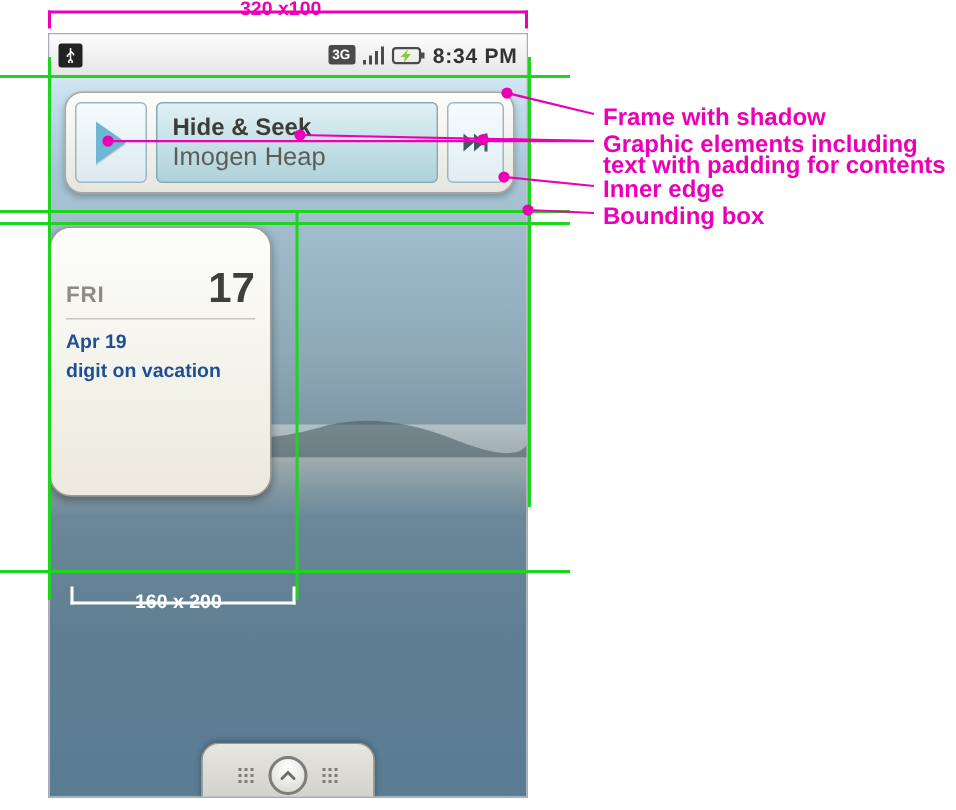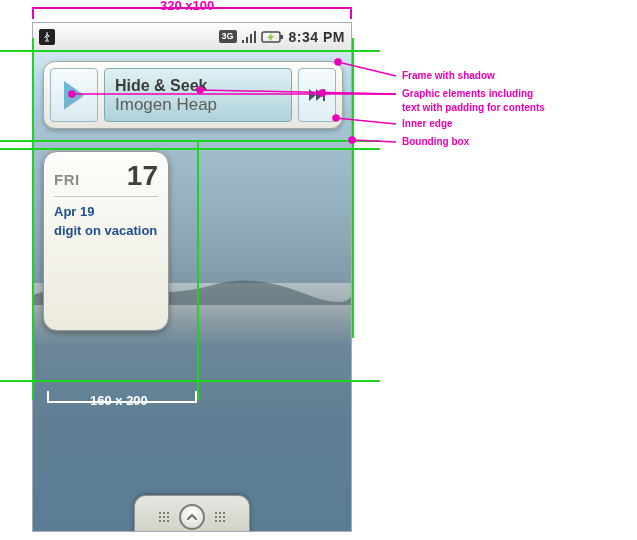--- a/index.html
+++ b/index.html
@@ -70,26 +70,26 @@
   .track-title { font-weight: bold; color: #3c3c38; font-size: 16px; line-height: 1.1; }
   .track-artist { color: #5d5d57; font-size: 17px; }
   .next-box {
     width: 38px; background: linear-gradient(#f6fbfd, #e0eef4);
     border: 1px solid #9bb7c2; border-radius: 4px;
     display: flex; align-items: center; justify-content: center;
   }
 
   
   .cal-widget {
-    position: absolute; left: 10px; top: 100px; width: 126px; height: 180px;
+    position: absolute; left: 0; top: 100px; width: 148px; height: 180px;
     background: linear-gradient(#fdfdfa, #eceade);
     border: 1px solid #9c9b93;
     border-radius: 14px;
     box-shadow: 0 2px 6px rgba(0,0,0,0.35), inset 0 1px 0 #fff;
-    padding: 8px 10px;
+    padding: 24px 10px;
   }
   .cal-top { display: flex; justify-content: space-between; align-items: baseline; border-bottom: 1px solid #c7c6bc; padding-bottom: 4px; }
   .cal-day { color: #8e8d84; font-weight: bold; font-size: 15px; letter-spacing: 0.5px; }
   .cal-num { color: #3f3f3c; font-weight: bold; font-size: 28px; }
   .cal-body { padding-top: 6px; color: #1f4f92; font-weight: bold; font-size: 13px; line-height: 1.45; }
 
   
   .launcher {
     position: absolute; bottom: -6px; left: 50%; transform: translateX(-50%);
     width: 116px; height: 42px;
@@ -104,21 +104,21 @@
   .launcher-circle { width: 26px; height: 26px; border: 2px solid #7d7d75; border-radius: 50%; display: flex; align-items: center; justify-content: center; background: radial-gradient(circle at 50% 30%, #fff, #d6d6cf); }
 
   
   .gline { position: absolute; background: #1fd41f; }
   .gline.h { height: 2px; }
   .gline.v { width: 2px; }
 
   
   .anno-svg { position: absolute; inset: 0; pointer-events: none; }
 
-  .label { position: absolute; font-size: 10px; font-weight: bold; color: #ec00b7; white-space: nowrap; }
+  .label { position: absolute; font-size: 16px; font-weight: bold; color: #ec00b7; white-space: nowrap; }
   .label-dim { position: absolute; font-size: 13px; font-weight: bold; color: #fff; white-space: nowrap; }
   .label-dim.top { color: #ec00b7; }
 
   
   .bracket-top {
     position: absolute; left: 32px; top: 7px; width: 320px; height: 12px;
     border-left: 2px solid #ec00b7; border-right: 2px solid #ec00b7; border-top: 2px solid #ec00b7;
   }
   .bracket-top::after{
     content:""; position:absolute; left:50%; top:0; width:2px; height:0;

